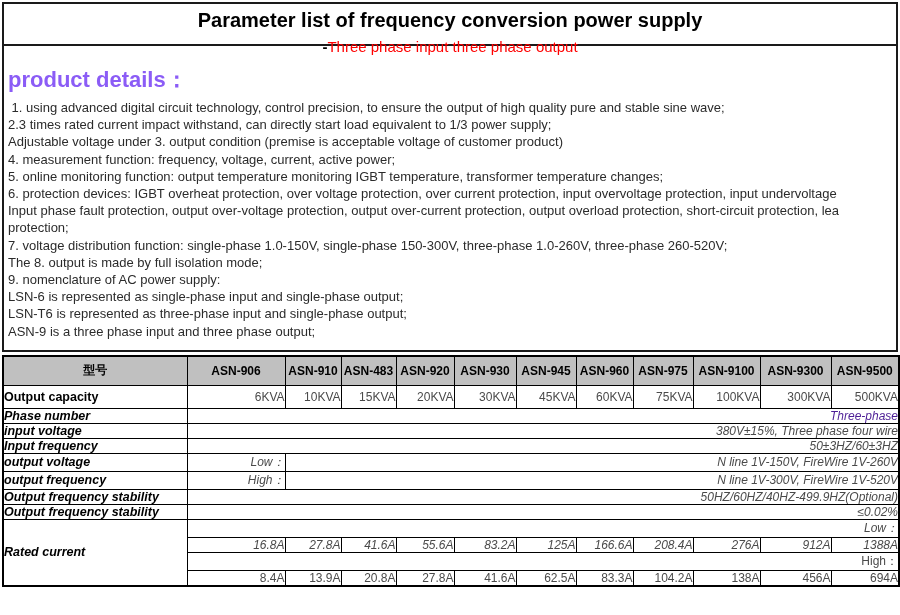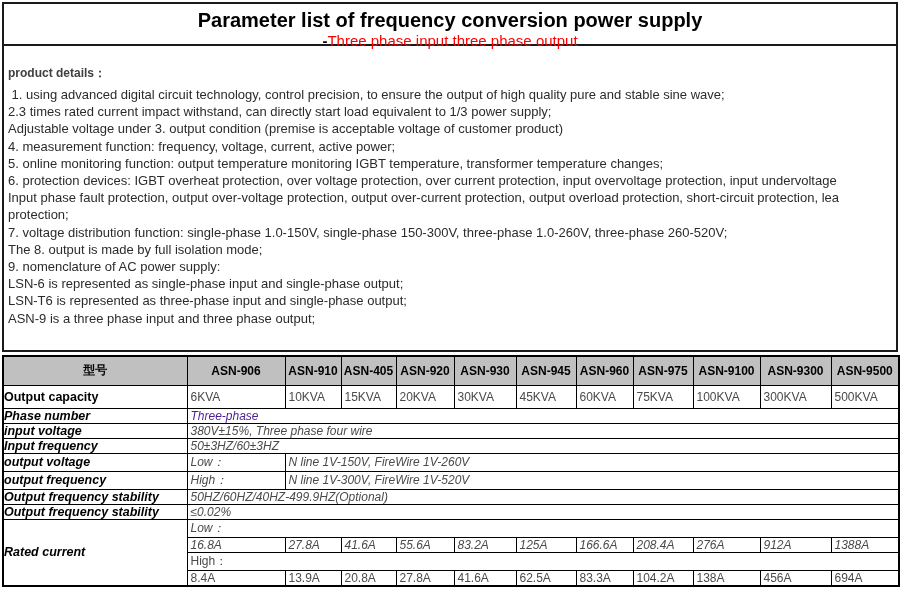--- a/index.html
+++ b/index.html
@@ -3,39 +3,39 @@
 <meta charset="utf-8">
 <style>
   * { margin:0; padding:0; box-sizing:border-box; }
   html,body { width:900px; height:615px; overflow:hidden; background:#fff;
     font-family:"Liberation Sans","DejaVu Sans",sans-serif; color:#000; }
 
   .sheet { width:900px; height:615px; padding:2px; }
 
   .title-box { border:2px solid #1a1a1a; border-bottom:none; height:42px; text-align:center; }
   .page-title { font-size:20px; font-weight:bold; padding-top:5px; letter-spacing:0; }
-  .page-subtitle { font-size:15px; margin-top:0; }
+  .page-subtitle { font-size:15px; margin-top:6px; }
   .page-subtitle .dash { color:#000; font-weight:bold; }
   .page-subtitle .red { color:#fe0000; }
 
   .details-box { border:2px solid #1a1a1a; height:308px; padding:19px 0 0 4px; overflow:hidden; }
-  .details-heading { font-size:12px; font-weight:bold; margin-bottom:4px; color:#404040; }
+  .details-heading { font-size:22px; font-weight:bold; margin-bottom:4px; color:#8b5cf6; }
   .details-line { font-size:13px; line-height:17.2px; white-space:pre; overflow:hidden;
     width:894px; color:#2b2b2b; }
 
   table.spec { border-collapse:collapse; table-layout:fixed; width:896px; margin-top:3px;
     border:2px solid #000; }
   table.spec th, table.spec td { border:1px solid #000; overflow:hidden; white-space:nowrap; }
 
   th.model-col { font-size:15px; }
   tr.head th { background:#c0c0c0; font-size:12px; font-weight:bold; text-align:center;
     height:29px; vertical-align:middle;margin-left:9px; }
   td.label { font-weight:bold; font-size:12.5px; padding-left:0; color:#000;
     vertical-align:middle; }
-  td.val { font-size:12px; color:#4a4a4a; padding-left:3px; vertical-align:middle; }
+  td.val { font-size:12px; color:#4a4a4a; padding-left:3px; vertical-align:middle;text-align:right; }
   td.red { color:#4c1d95; }
   tr.cap td { height:23px; }
   tr.thin td { height:15px;font-style:italic; }
   tr.thin2 td { height:13px; }
 </style>
 </head>
 <body>
 
 <div class="sheet">
 
@@ -75,21 +75,21 @@
       <col style="width:60px">
         <col style="width:67px">
         <col style="width:71px">
         <col style="width:68px">
     </colgroup>
     <tbody>
       <tr class="head">
         <th class="model-col">型号</th>
         <th>ASN-906</th>
         <th>ASN-910</th>
-        <th>ASN-405</th>
+        <th>ASN-483</th>
         <th>ASN-920</th>
         <th>ASN-930</th>
         <th>ASN-945</th>
         <th>ASN-960</th>
         <th>ASN-975</th>
         <th>ASN-9100</th>
         <th>ASN-9300</th>
         <th>ASN-9500</th>
       </tr>
       <tr class="cap">

